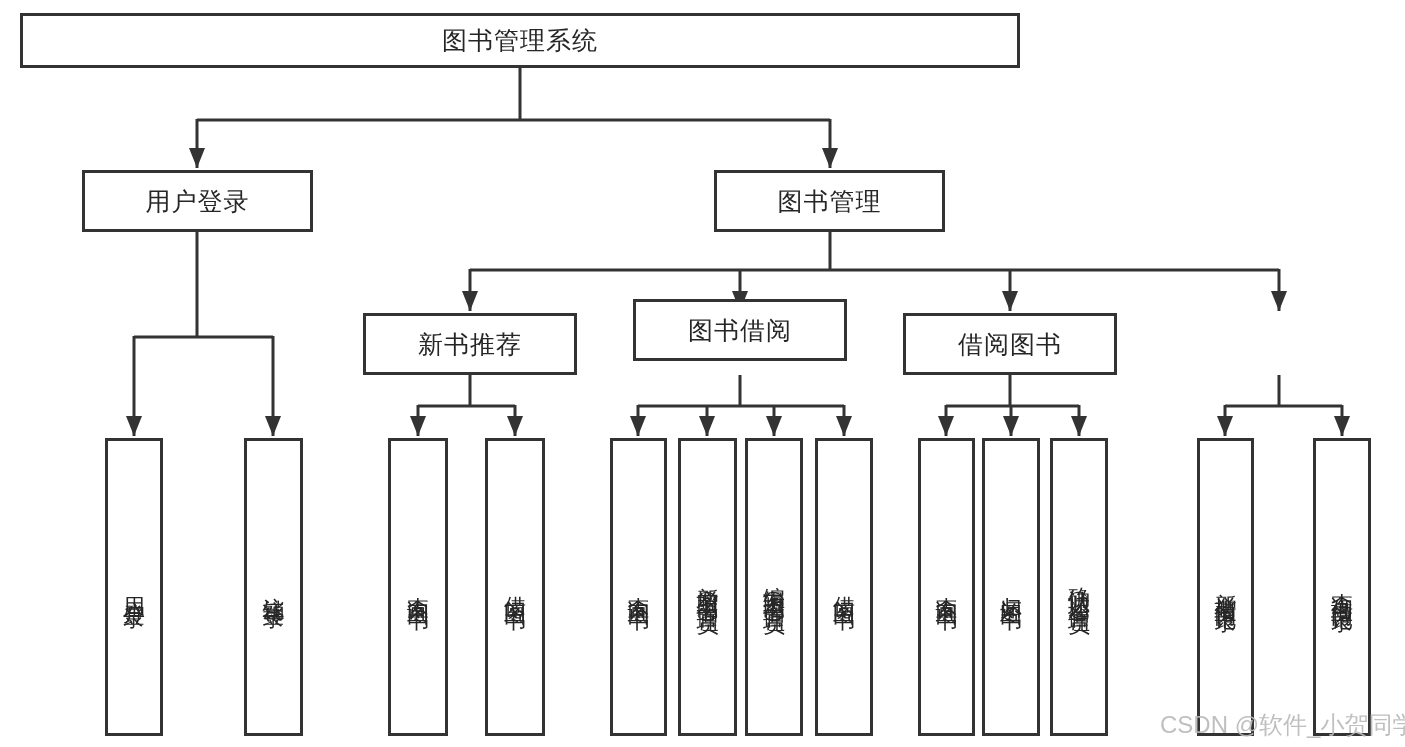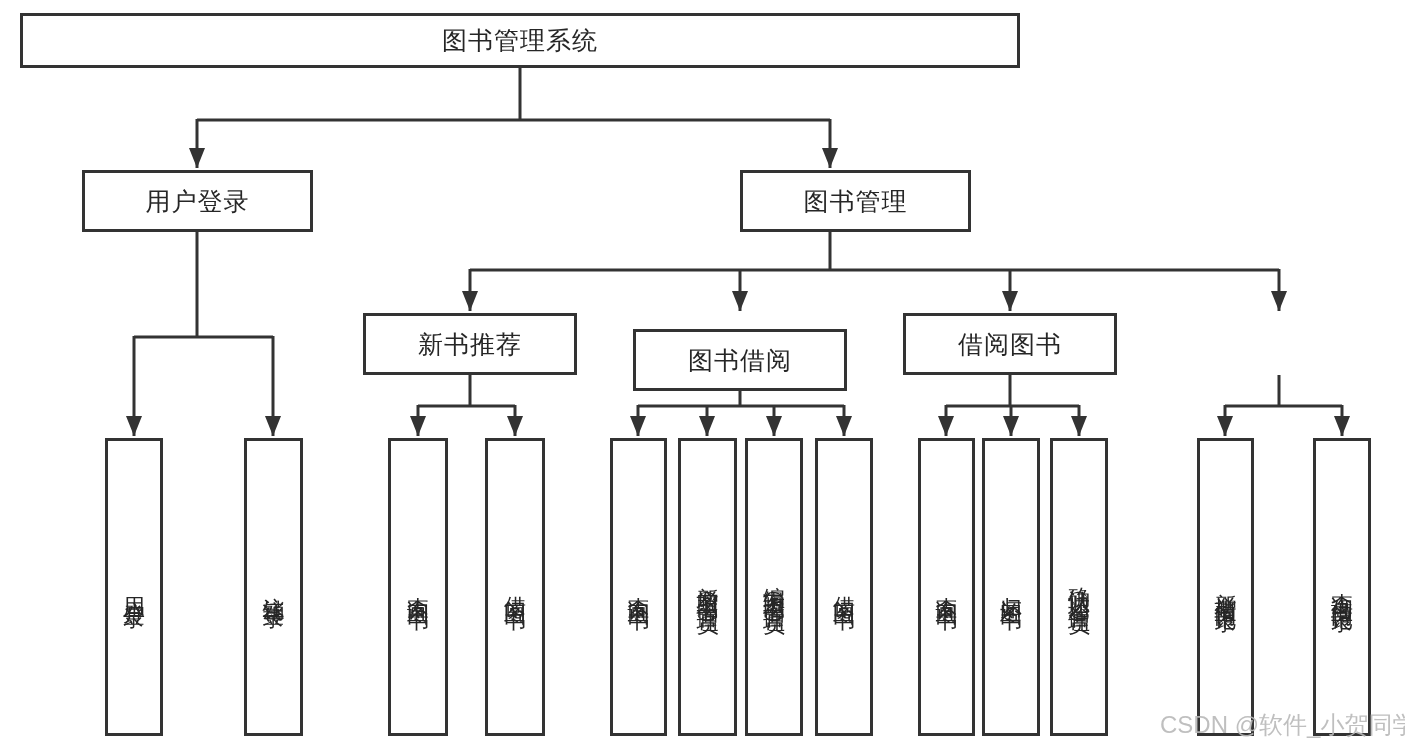--- a/index.html
+++ b/index.html
@@ -111,28 +111,28 @@
     <path class="line" marker-end="url(#arrowhead)" d="M1342,405 V436"></path>
   </svg>
 
   <div class="node hnode" style="left:20px; top:13px; width:1000px; height:55px;">
     <span>图书管理系统</span>
   </div>
 
   <div class="node hnode" style="left:82px; top:170px; width:231px; height:62px;">
     <span>用户登录</span>
   </div>
-  <div class="node hnode" style="left:740px; top:170px; width:231px; height:62px;">
+  <div class="node hnode" style="left:714px; top:170px; width:231px; height:62px;">
     <span>图书管理</span>
   </div>
 
   <div class="node hnode" style="left:363px; top:313px; width:214px; height:62px;">
     <span>新书推荐</span>
   </div>
-  <div class="node hnode" style="left:633px; top:329px; width:214px; height:62px;">
+  <div class="node hnode" style="left:633px; top:299px; width:214px; height:62px;">
     <span>图书借阅</span>
   </div>
   <div class="node hnode" style="left:903px; top:313px; width:214px; height:62px;">
     <span>借阅图书</span>
   </div>
 
   <div class="node vnode" style="left:105px; top:438px; width:58px; height:298px;">
     <span class="vtext">用户登录</span>
   </div>
   <div class="node vnode" style="left:244px; top:438px; width:59px; height:298px;">

